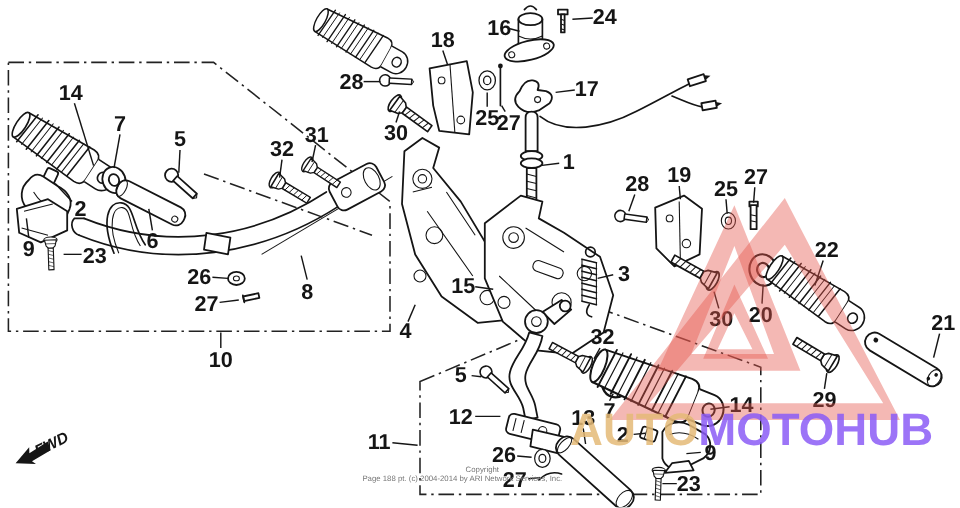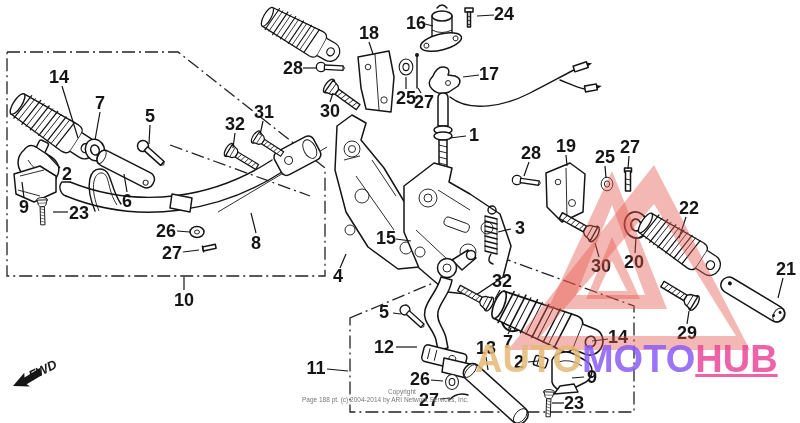--- a/index.html
+++ b/index.html
@@ -357,21 +357,21 @@
       </g>
 
   <g fill-rule="evenodd" stroke="none">
     <path fill-opacity="0.42" d="M654,165 L508,350 L750,350 Z M654,204 L541,336 L736,336 Z" fill="#e4554d"></path>
     <path fill-opacity="0.42" d="M612,171 L548,309 L667,309 Z M612,205 L576,295 L645,295 Z" fill="#e4554d"></path>
     <path fill-opacity="0.42" d="M612,237 L586,299 L640,299 Z M612,261 L598,291 L627,291 Z" fill="#e4554d"></path>
   </g>
 </svg>
 
 <div class="wm-text">
-  <span class="wm-seg" style="color: rgb(229, 186, 119);">AUTO</span><span class="wm-seg" style="color: #8b5cf6;">MOTO</span><span class="wm-seg" style="color: #ec4899; text-decoration: underline;">HUB</span>
+  <span class="wm-seg" style="color: rgb(229, 186, 119);">AUTO</span><span class="wm-seg" style="color: #8b5cf6;">MOTO</span><span class="wm-seg" style="color: #8b5cf6;">HUB</span>
 </div>
 
 <div class="footer-note">
   <div class="l1">Copyright</div>
   <div class="l2">Page 188 pt. (c) 2004-2014 by ARI Network Services, Inc.</div>
 </div>
 
 </div>
 
 </body></html>

